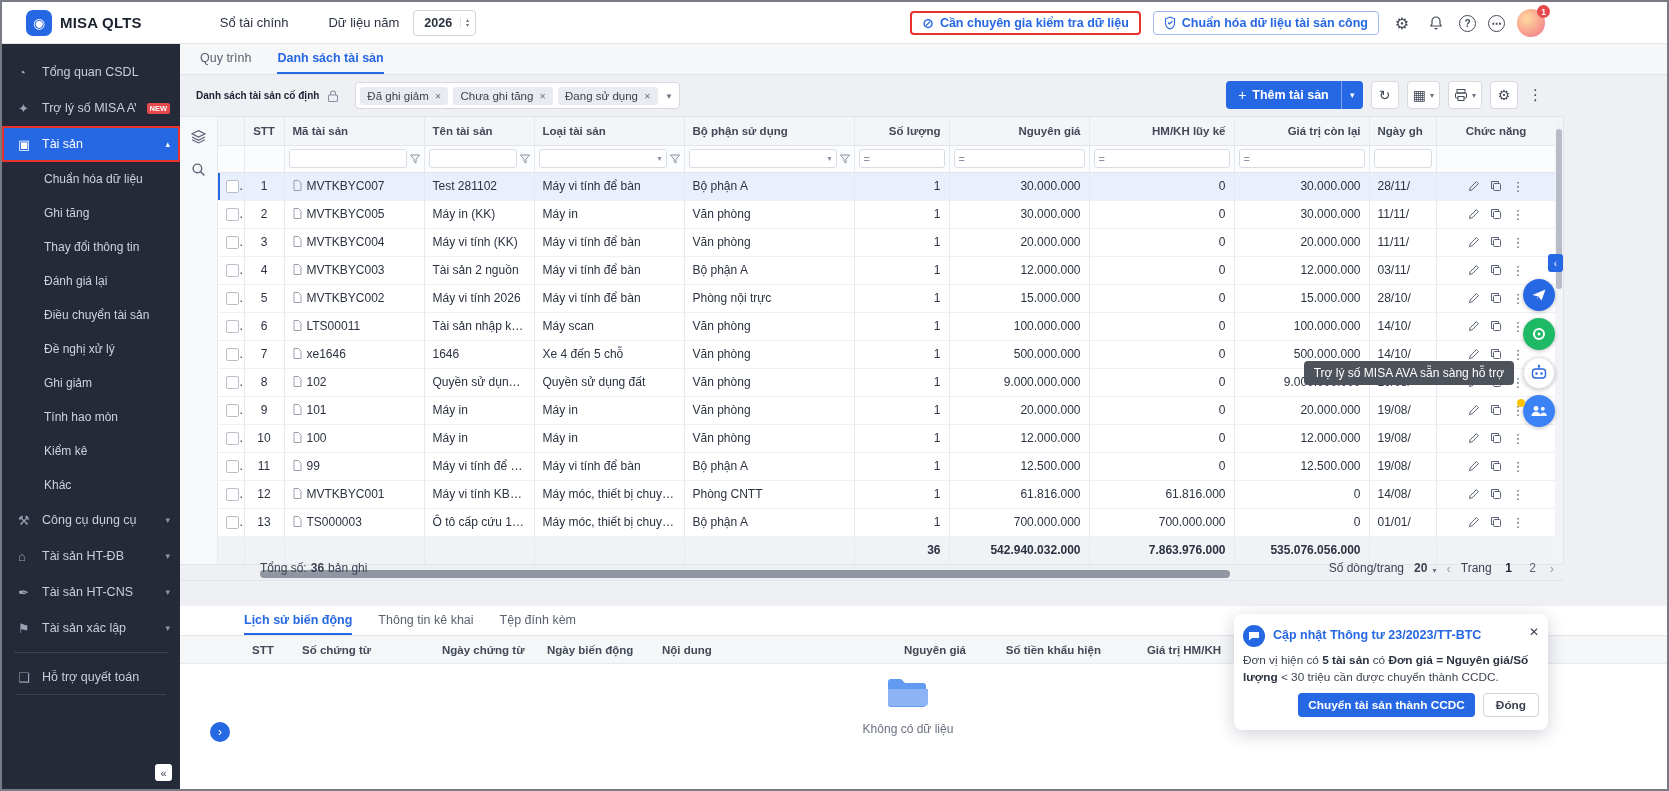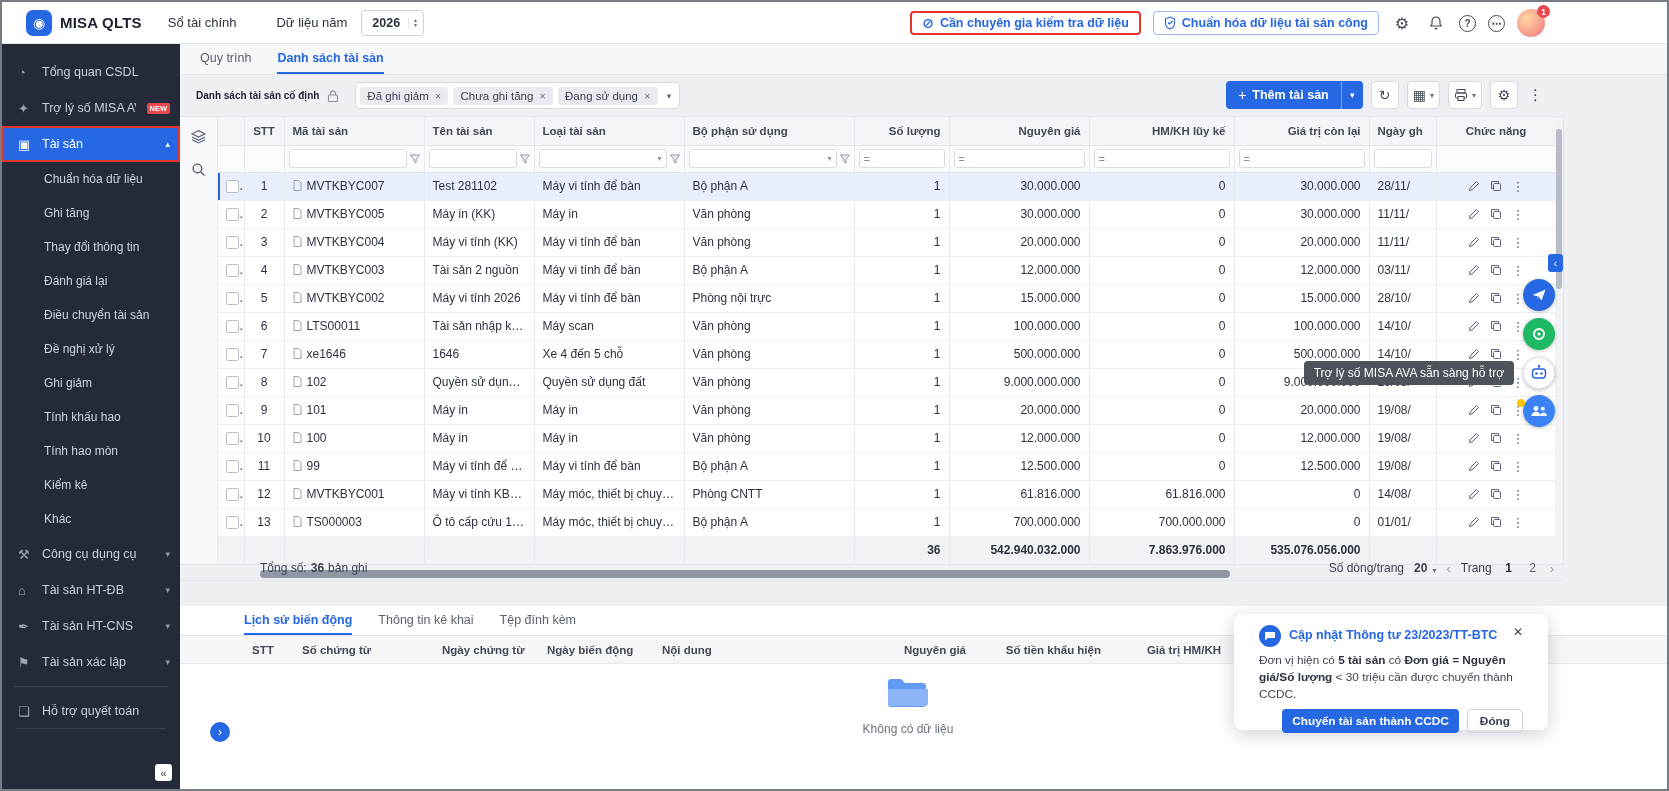--- a/index.html
+++ b/index.html
@@ -3,21 +3,21 @@
 <meta charset="utf-8">
 <style>
   * { margin:0; padding:0; box-sizing:border-box; }
   body { font-family:"Liberation Sans","DejaVu Sans",sans-serif; background:#d8dadf; }
   .app { position:relative; width:1669px; height:791px; background:#eef0f4; border:2px solid #767b84; overflow:hidden; }
 
   
   .topbar { position:absolute; top:0; left:0; right:0; height:42px; background:#fff; border-bottom:1px solid #e3e5ea; display:flex; align-items:center; padding-left:24px; z-index:5; }
   .logo { width:26px; height:26px; border-radius:7px; background:#2667e4; display:flex; align-items:center; justify-content:center; color:#fff; font-size:14px; }
   .brand { font-size:15px; font-weight:700; color:#1c2230; margin-left:8px; letter-spacing:.2px; }
-  .tb-item { margin-left:26px; font-size:13px; color:#2b3240; cursor:pointer; }
+  .tb-item { margin-left:78px; font-size:13px; color:#2b3240; cursor:pointer; }
   .tb-label { margin-left:40px; font-size:13px; color:#2b3240; }
   .yearbox { margin-left:14px; height:26px; border:1px solid #cfd3db; border-radius:4px; display:flex; align-items:center; padding:0 6px 0 10px; font-size:12.5px; font-weight:700; color:#2b3240; gap:8px; background:#fff; }
   .spin { display:flex; flex-direction:column; font-size:6px; color:#6a7180; line-height:5px; border-left:1px solid #e0e3e9; padding-left:5px; }
   .tb-right { position:absolute; right:122px; top:0; height:42px; display:flex; align-items:center; gap:12px; }
   .expert { display:flex; align-items:center; gap:6px; border:2px solid #e8322c; border-radius:4px; padding:3px 10px; color:#2667e4; font-size:12.5px; font-weight:700; white-space:nowrap; cursor:pointer; }
   .expert-ico { font-size:14px; line-height:1; }
   .normalize { display:flex; align-items:center; gap:6px; border:1px solid #9db9f0; border-radius:4px; padding:4px 10px; color:#2667e4; font-size:12.5px; font-weight:700; background:#fff; white-space:nowrap; cursor:pointer; }
   .tbico { font-size:16px; color:#424957; display:flex; align-items:center; justify-content:center; width:22px; height:22px; cursor:pointer; }
   .tbico.circ { border:1.4px solid #424957; border-radius:50%; width:17px; height:17px; font-size:10px; font-weight:700; }
   .avatar { position:relative; width:28px; height:28px; border-radius:50%; background:radial-gradient(circle at 35% 35%, #ffd9a0, #f7968c 65%, #e06a9f); cursor:pointer; }
@@ -115,21 +115,21 @@
   .float-tab { position:absolute; left:1546px; top:252px; width:15px; height:18px; background:#2667e4; border-radius:3px; color:#fff; font-size:10px; display:flex; align-items:center; justify-content:center; z-index:8; cursor:pointer; }
   .fab { position:absolute; left:1521px; width:32px; height:32px; border-radius:50%; display:flex; align-items:center; justify-content:center; box-shadow:0 1px 4px rgba(0,0,0,.25); z-index:8; cursor:pointer; }
   .f1 { top:277px; background:#2667e4; }
   .f2 { top:316px; background:#1db964; }
   .f3 { top:355px; background:#fff; border:1px solid #e2e4ea; }
   .f4 { top:393px; background:#3b82f6; }
   .ydot { position:absolute; left:1515px; top:397px; width:8px; height:8px; border-radius:50%; background:#ffc400; z-index:8; }
   .tooltip { position:absolute; top:359px; right:153px; background:#4d525b; color:#fff; font-size:12px; padding:5px 10px; border-radius:4px; white-space:nowrap; z-index:9; }
 
   
-  .popup { position:absolute; left:1232px; top:612px; width:314px; height:116px; background:#fff; border-radius:8px; box-shadow:0 4px 18px rgba(20,30,60,.2); padding:11px 25px; z-index:10; }
+  .popup { position:absolute; left:1232px; top:612px; width:314px; height:116px; background:#fff; border-radius:8px; box-shadow:0 4px 18px rgba(20,30,60,.2); padding:11px 9px; z-index:10; }
   .p-head { display:flex; align-items:flex-start; gap:8px; }
   .p-ico { flex:none; display:flex; }
   .p-title { font-size:12.5px; font-weight:700; color:#2667e4; padding-top:3px; white-space:nowrap; }
   .p-close { margin-left:auto; color:#3c4250; font-size:12px; cursor:pointer; }
   .p-body { font-size:11.8px; color:#3f4553; line-height:1.42; margin-top:5px; }
   .p-body b { color:#2b3240; }
   .p-actions { display:flex; justify-content:flex-end; gap:8px; margin-top:7px; }
   .p-primary { background:#2667e4; color:#fff; font-size:11.8px; font-weight:700; padding:5px 10px; border-radius:4px; cursor:pointer; }
   .p-secondary { border:1px solid #cfd3db; color:#3c4250; font-size:11.8px; font-weight:700; padding:4px 12px; border-radius:4px; cursor:pointer; }
 </style>
@@ -196,21 +196,20 @@
        <span class="sb-label">Tài sản</span>
        <span class="sb-chev">▴</span>
      </div>
         <div class="sb-child">Chuẩn hóa dữ liệu</div>
         <div class="sb-child">Ghi tăng</div>
         <div class="sb-child">Thay đổi thông tin</div>
         <div class="sb-child">Đánh giá lại</div>
         <div class="sb-child">Điều chuyển tài sản</div>
         <div class="sb-child">Đề nghị xử lý</div>
         <div class="sb-child">Ghi giảm</div>
-        <div class="sb-child">Tính khấu hao</div>
         <div class="sb-child">Tính hao mòn</div>
         <div class="sb-child">Kiểm kê</div>
         <div class="sb-child">Khác</div>
         <div class="sb-item">
        <span class="sb-ico">⚒</span>
        <span class="sb-label">Công cụ dụng cụ</span>
        <span class="sb-chev">▾</span>
      </div>
         <div class="sb-item">
        <span class="sb-ico">⌂</span>

